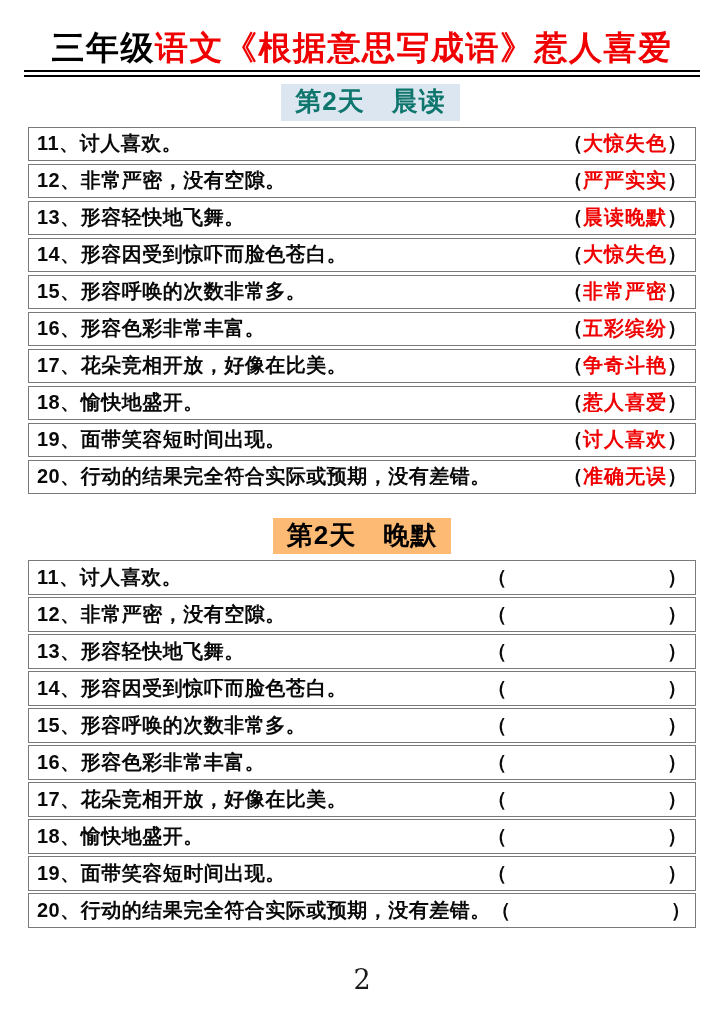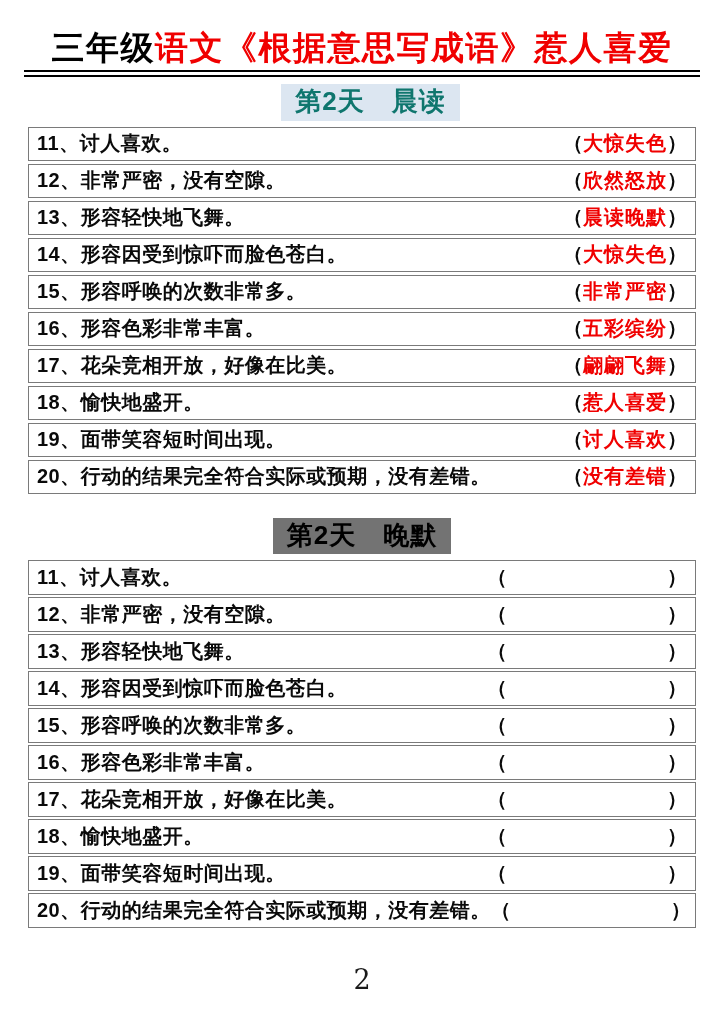--- a/index.html
+++ b/index.html
@@ -33,21 +33,21 @@
   .sect2 { margin-top:24px; }
   .hl {
     display:inline-block;
     font-size:26px;
     font-weight:700;
     letter-spacing:1px;
     padding:4px 14px 5px;
     line-height:1.05;
   }
   .hl-morning { color:#0f766e; background:#dce6f1;margin-left:17px; }
-  .hl-evening { color:#000000; background:#737373; }
+  .hl-evening { color:#000000; background:#fdba74; }
   .qtable { margin:6px 28px 0; }
   .trow {
     display:flex;
     align-items:center;
     height:34.5px;
     border:1.5px solid #7a7a7a;
     margin-bottom:2.5px;
     padding:0 8px;
     box-sizing:border-box;
     background:#fff;
@@ -98,21 +98,21 @@
         <span class="ans-group answered">
           <span class="paren">（</span>
           <span class="ans">大惊失色</span>
           <span class="paren">）</span>
         </span>
       </div>
       <div class="trow">
         <span class="def">12、非常严密，没有空隙。</span>
         <span class="ans-group answered">
           <span class="paren">（</span>
-          <span class="ans">欣然怒放</span>
+          <span class="ans">严严实实</span>
           <span class="paren">）</span>
         </span>
       </div>
       <div class="trow">
         <span class="def">13、形容轻快地飞舞。</span>
         <span class="ans-group answered">
           <span class="paren">（</span>
           <span class="ans">晨读晚默</span>
           <span class="paren">）</span>
         </span>
@@ -138,21 +138,21 @@
         <span class="ans-group answered">
           <span class="paren">（</span>
           <span class="ans">五彩缤纷</span>
           <span class="paren">）</span>
         </span>
       </div>
       <div class="trow">
         <span class="def">17、花朵竞相开放，好像在比美。</span>
         <span class="ans-group answered">
           <span class="paren">（</span>
-          <span class="ans">翩翩飞舞</span>
+          <span class="ans">争奇斗艳</span>
           <span class="paren">）</span>
         </span>
       </div>
       <div class="trow">
         <span class="def">18、愉快地盛开。</span>
         <span class="ans-group answered">
           <span class="paren">（</span>
           <span class="ans">惹人喜爱</span>
           <span class="paren">）</span>
         </span>
@@ -162,21 +162,21 @@
         <span class="ans-group answered">
           <span class="paren">（</span>
           <span class="ans">讨人喜欢</span>
           <span class="paren">）</span>
         </span>
       </div>
       <div class="trow">
         <span class="def">20、行动的结果完全符合实际或预期，没有差错。</span>
         <span class="ans-group answered">
           <span class="paren">（</span>
-          <span class="ans">没有差错</span>
+          <span class="ans">准确无误</span>
           <span class="paren">）</span>
         </span>
       </div>
     </div>
 
   <div class="sect sect2">
     <span class="hl hl-evening">第2天　晚默</span>
   </div>
 
   <div class="qtable">

